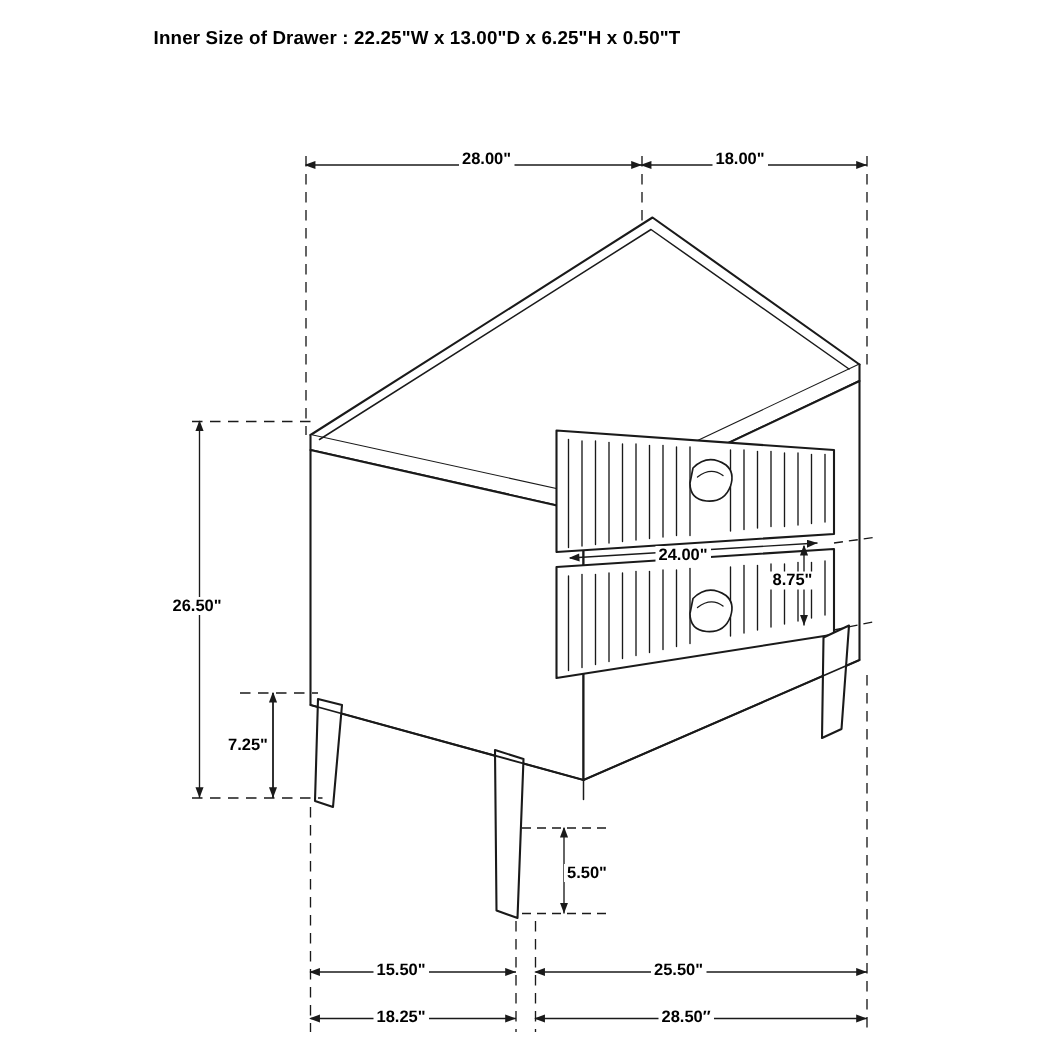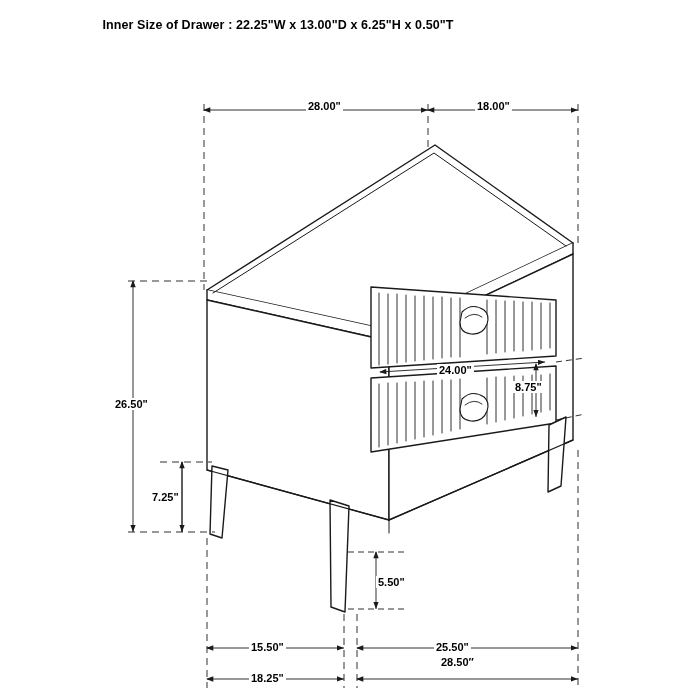--- a/index.html
+++ b/index.html
@@ -162,13 +162,13 @@
 <div class="dimlabel" style="left:306px;top:100px;">28.00"</div>
 <div class="dimlabel" style="left:475px;top:100px;">18.00"</div>
 <div class="dimlabel" style="left:113px;top:398px;">26.50"</div>
 <div class="dimlabel" style="left:150px;top:491px;">7.25"</div>
 <div class="dimlabel" style="left:437px;top:364px;">24.00"</div>
 <div class="dimlabel" style="left:513px;top:381px;">8.75"</div>
 <div class="dimlabel" style="left:376px;top:576px;">5.50"</div>
 <div class="dimlabel" style="left:249px;top:641px;">15.50"</div>
 <div class="dimlabel" style="left:434px;top:641px;">25.50"</div>
 <div class="dimlabel" style="left:249px;top:672px;">18.25"</div>
-<div class="dimlabel" style="left:439px;top:656px;">28.50″</div>
+<div class="dimlabel" style="left:439px;top:672px;">28.50″</div>
 
 </body></html>

